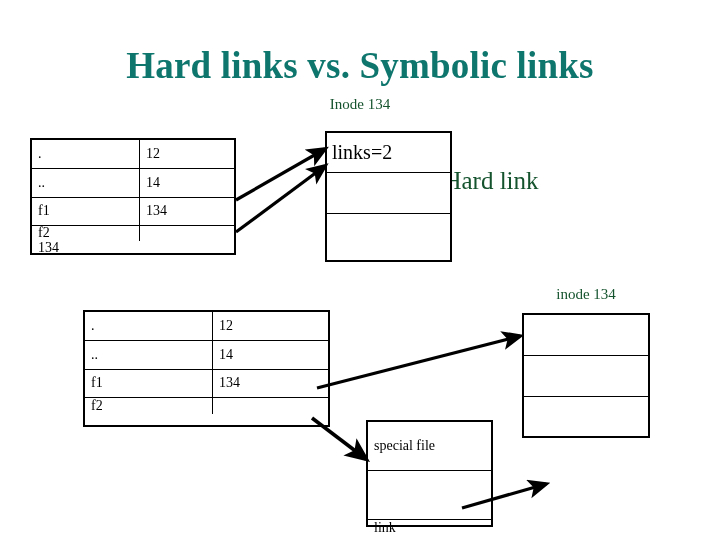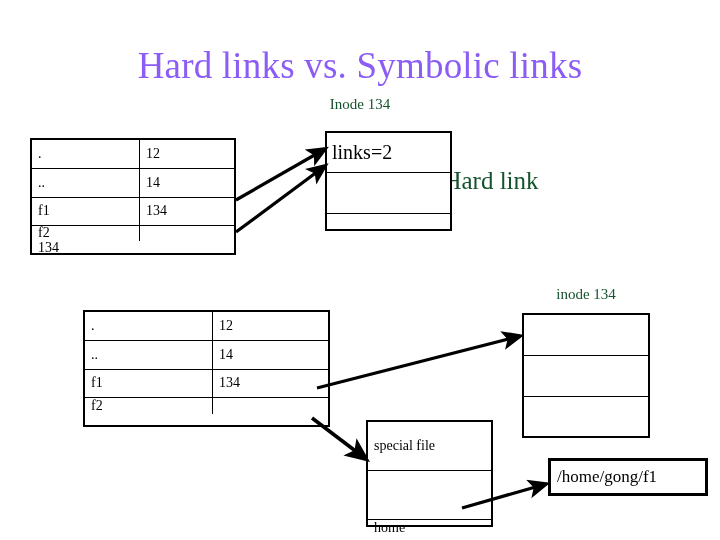--- a/index.html
+++ b/index.html
@@ -18,23 +18,24 @@
   }
   
   #title {
     position: absolute;
     left: 0;
     top: 44px;
     width: 720px;
     text-align: center;
     font-size: 37px;
     line-height: 44px;
-    color: #8b5cf6;
+    color: #0f766e;
     letter-spacing: 0.2px;
     white-space: nowrap;
+    font-weight: bold;
   }
   
   .lbl {
     position: absolute;
     white-space: nowrap;
     color: #14532d;
   }
   #inode-top-label {
     left: 0; top: 96px; width: 720px;
     text-align: center;
@@ -89,21 +90,21 @@
     left: 30px; top: 138px;
     width: 206px; height: 117px;
   }
   #dir-table-hard .row { height: 28.75px; }
   #dir-table-hard .cell.name  { width: 108px; }
   #dir-table-hard .cell.value { width: 94px; }
 
   
   #inode-box-hard {
     left: 325px; top: 131px;
-    width: 127px; height: 100px;
+    width: 127px; height: 131px;
   }
   #inode-box-hard .row { height: 40.3px; }
   #inode-box-hard .cell { width: 100%; font-size: 20px; padding-left: 5px; }
 
   
   #dir-table-sym {
     left: 83px; top: 310px;
     width: 247px; height: 117px;
   }
   #dir-table-sym .row { height: 28.75px; }
@@ -222,25 +223,24 @@
   </div>
 
   <div id="special-file-box" class="boxtable">
     <div class="row">
       <div class="cell">special file</div>
     </div>
     <div class="row">
       <div class="cell"></div>
     </div>
     <div class="row">
-      <div class="cell">home</div>
-    </div>
-  </div>
-
-  <div id="path-box">/home/gong/f1</div>
+      <div class="cell">link</div>
+    </div>
+  </div>
+
 
   <svg id="arrows" viewBox="0 0 720 540">
     <defs>
       <marker id="head" markerWidth="7" markerHeight="7" refX="5.6" refY="3" orient="auto" markerUnits="strokeWidth">
         <path d="M0,0 L7,3 L0,6 L1.6,3 Z" fill="#000"></path>
       </marker>
     </defs>
     <line x1="236" y1="200" x2="325" y2="149" stroke="#000" stroke-width="3.2" marker-end="url(#head)"></line>
     <line x1="236" y1="232" x2="325" y2="166" stroke="#000" stroke-width="3.2" marker-end="url(#head)"></line>
     <line x1="317" y1="388" x2="520" y2="336" stroke="#000" stroke-width="3.2" marker-end="url(#head)"></line>

